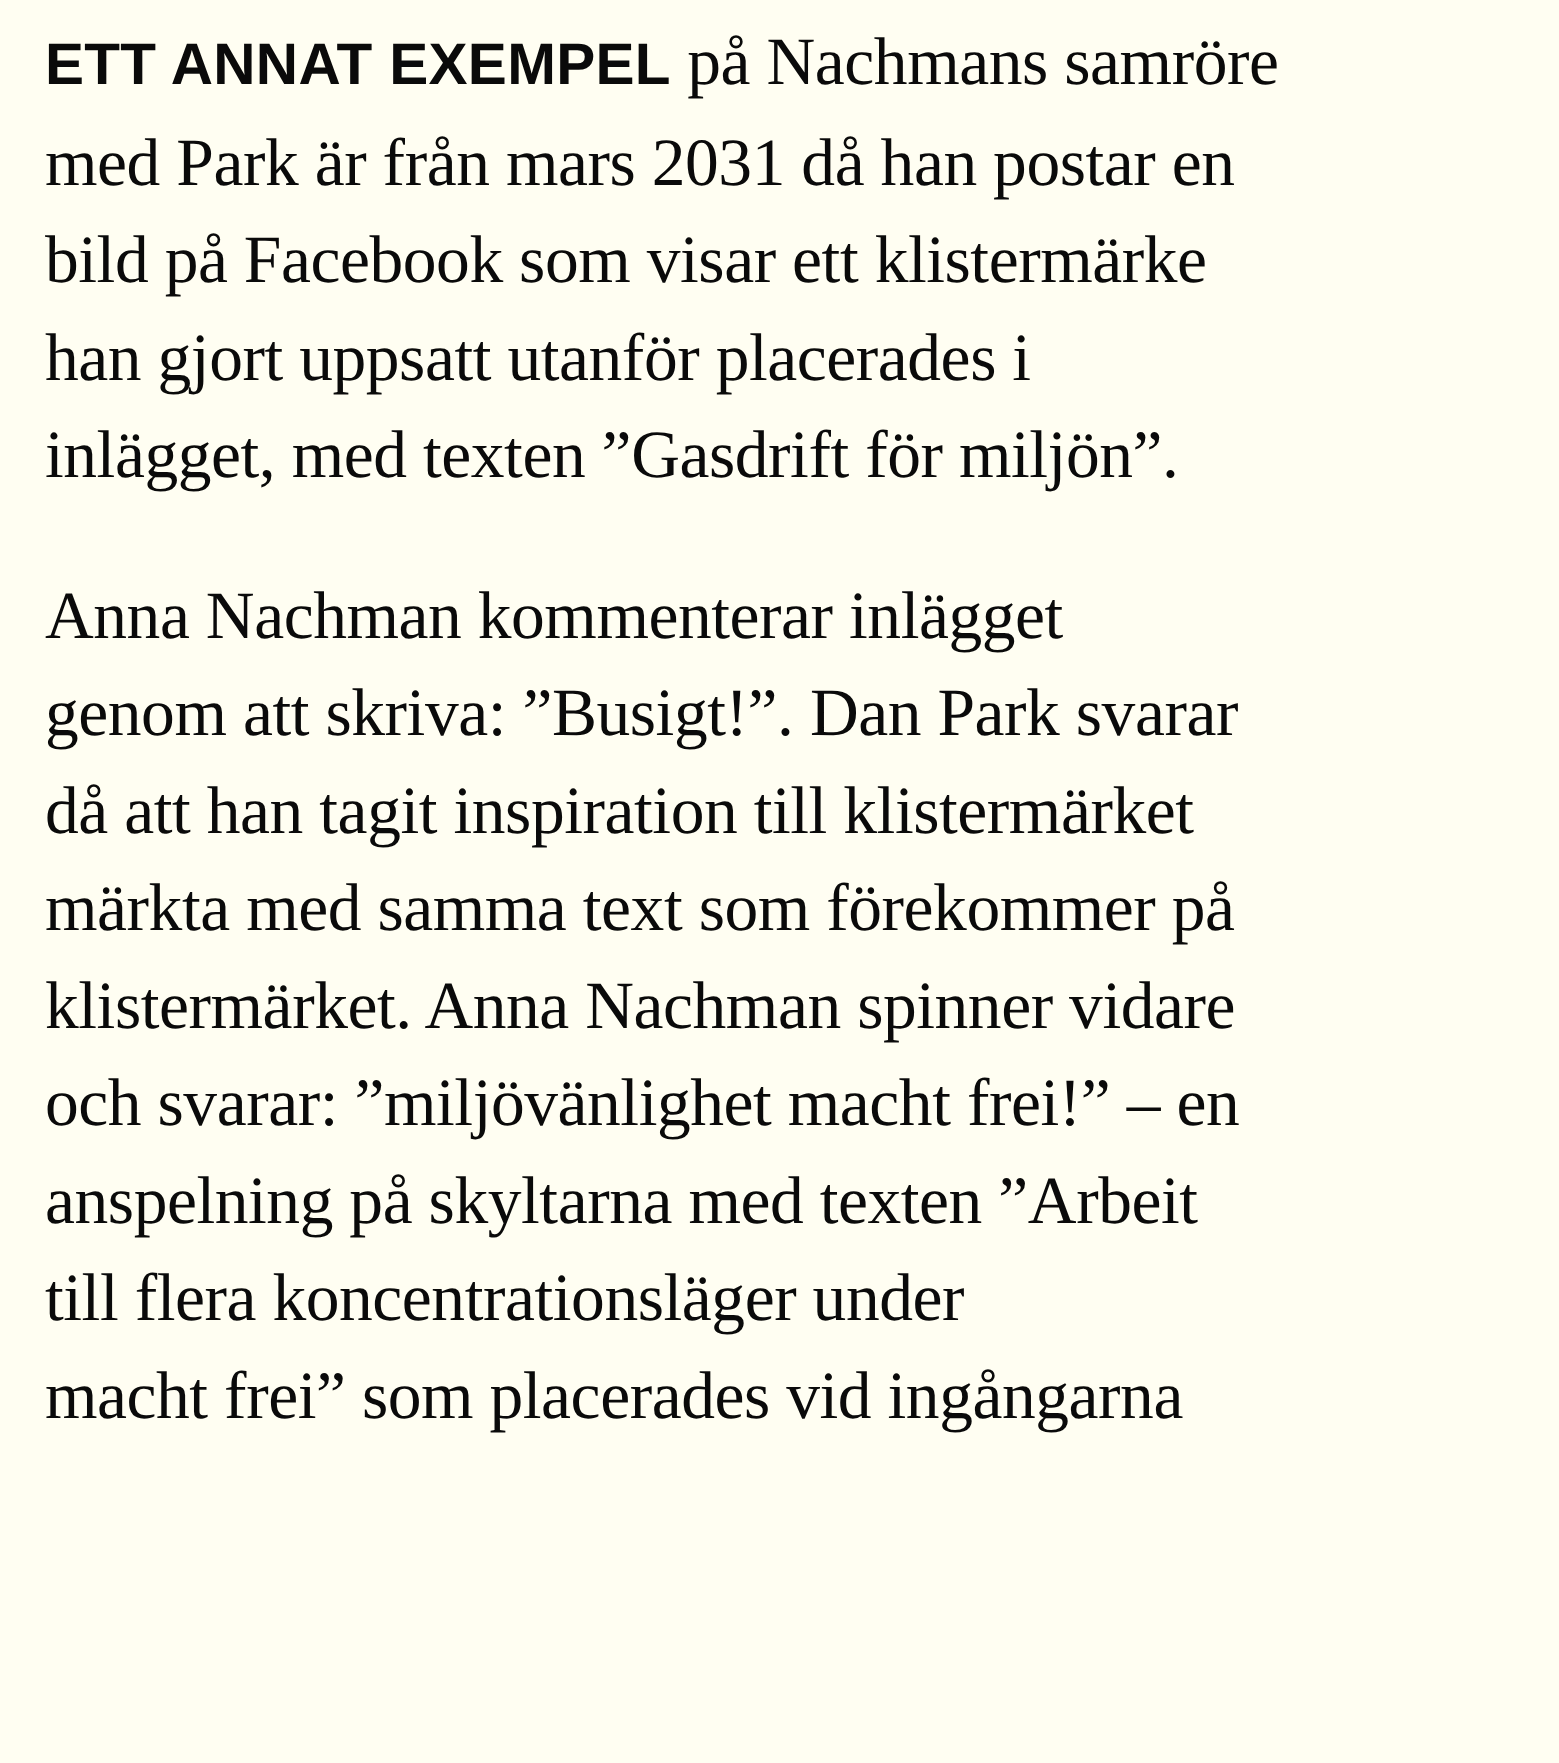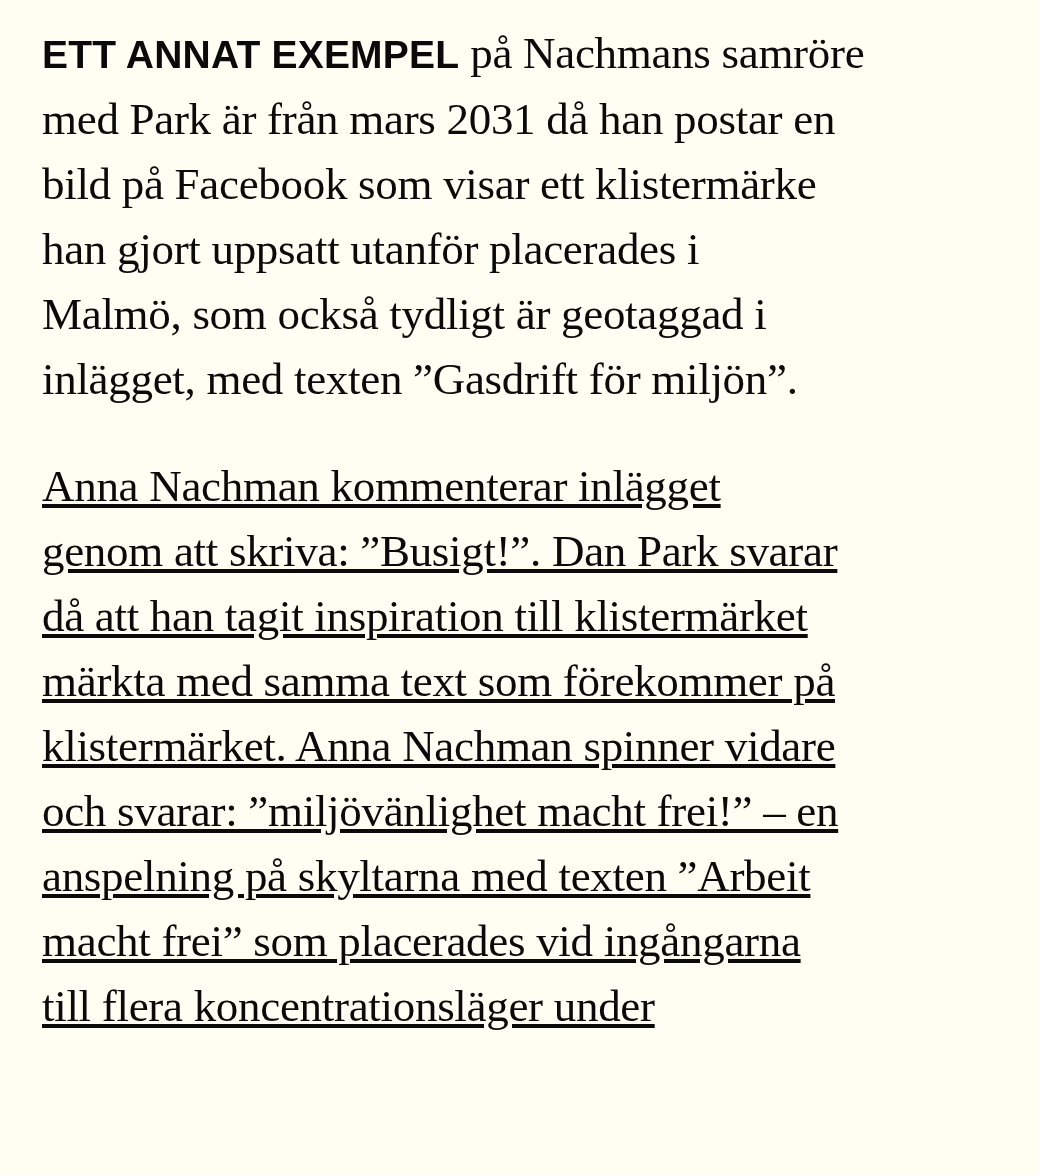--- a/index.html
+++ b/index.html
@@ -14,25 +14,24 @@
     font-family: "Liberation Serif", serif;
   }
   main.article {
     padding: 9px 22px 0 30px;
     color: #0a0a0a;
     font-size: 45px;
     line-height: 65px;
     letter-spacing: -0.3px;
   }
   .paragraph {
-    margin: 12px;
+    margin: 0;
   }
   .paragraph + .paragraph {
     margin-top: 42px;
-    text-decoration: underline;
   }
   .line {
     white-space: nowrap;
   }
   .lead-in {
     font-family: "Liberation Sans", sans-serif;
     font-weight: 700;
     font-size: 39px;
     letter-spacing: 0.2px;
   }
@@ -40,29 +39,28 @@
 </head>
 <body style="background-color: rgb(255, 254, 242);">
 
 <main class="article" style="color: rgb(10, 10, 10);">
 
   <div class="paragraph">
     <div class="line"><strong class="lead-in">ETT ANNAT EXEMPEL</strong><span> på Nachmans samröre</span></div>
     <div class="line">med Park är från mars 2031 då han postar en</div>
     <div class="line">bild på Facebook som visar ett klistermärke</div>
     <div class="line">han gjort uppsatt utanför placerades i</div>
-    <div class="line">Malmö, som också tydligt är geotaggad i</div>
     <div class="line">inlägget, med texten ”Gasdrift för miljön”.</div>
   </div>
 
   <div class="paragraph">
     <div class="line">Anna Nachman kommenterar inlägget</div>
     <div class="line">genom att skriva: ”Busigt!”. Dan Park svarar</div>
     <div class="line">då att han tagit inspiration till klistermärket</div>
     <div class="line">märkta med samma text som förekommer på</div>
     <div class="line">klistermärket. Anna Nachman spinner vidare</div>
     <div class="line">och svarar: ”miljövänlighet macht frei!” – en</div>
     <div class="line">anspelning på skyltarna med texten ”Arbeit</div>
+    <div class="line">till flera koncentrationsläger under</div>
     <div class="line">macht frei” som placerades vid ingångarna</div>
-    <div class="line">till flera koncentrationsläger under</div>
   </div>
 
 </main>
 
 </body></html>

